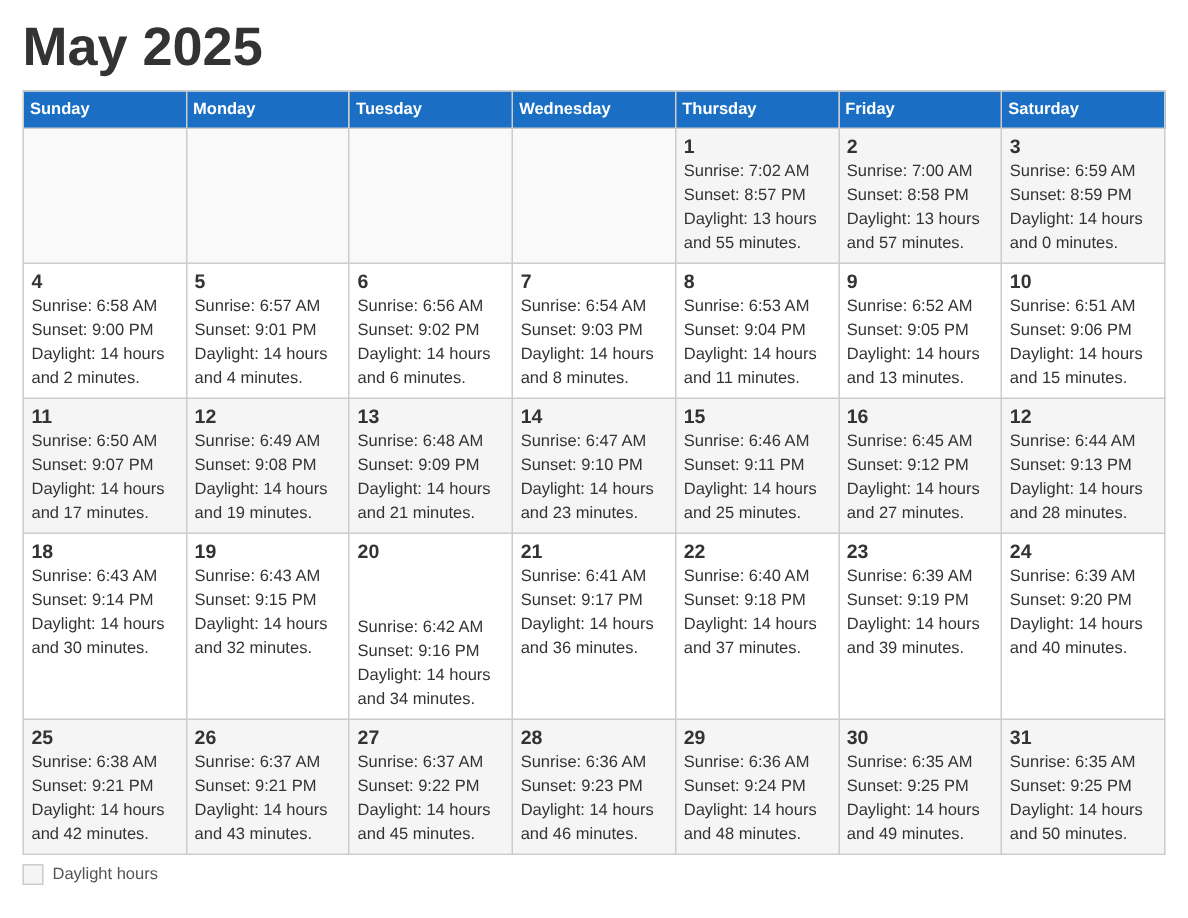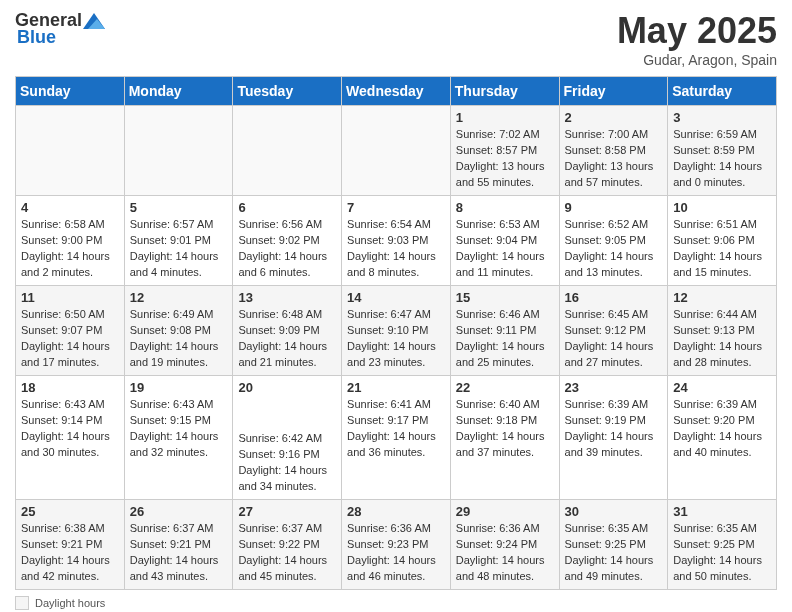--- a/index.html
+++ b/index.html
@@ -6,49 +6,36 @@
     body { font-family: Arial, sans-serif; background: #fff; width: 792px; min-height: 612px; }
     .page { width: 792px; padding: 10px 15px; }
     .header-row { display: flex; justify-content: space-between; align-items: flex-start; margin-bottom: 8px; }
     .logo { display: flex; align-items: center; }
     .logo-text-general { font-size: 18px; font-weight: bold; color: #333; }
     .logo-text-blue { font-size: 18px; font-weight: bold; color: #1a6fc4; }
     .title-block { text-align: right; }
     .month-title { font-size: 36px; font-weight: bold; color: #333; }
     .location { font-size: 14px; color: #555; }
     table { width: 100%; border-collapse: collapse; table-layout: fixed; }
-    thead th { background-color: #1a6fc4; color: #fff; font-size: 14px; font-weight: bold; padding: 6px 4px; text-align: left; border: 1px solid #ccc; }
+    thead th { background-color: #1a6fc4; color: #fff; font-size: 11px; font-weight: bold; padding: 6px 4px; text-align: left; border: 1px solid #ccc; }
     tbody td { border: 1px solid #ccc; vertical-align: top; padding: 4px 5px; font-size: 10.5px; color: #333; height: 90px; background: #fff; }
     tbody tr:nth-child(odd) td { background: #f5f5f5; }
     .day-num { font-size: 13px; font-weight: bold; color: #333; display: block; margin-bottom: 2px; }
     .day-details { font-size: 11px; color: #333; line-height: 1.45; }
     .empty-cell { background: #f9f9f9 !important; }
     .footer { display: flex; align-items: center; margin-top: 6px; font-size: 11px; color: #555; }
     .footer-box { width: 14px; height: 14px; background: #f5f5f5; border: 1px solid #ccc; display: inline-block; margin-right: 6px; }
   </style>
 </head>
 <body>
 
 <div class="page">
   <div class="header-row">
-    <div class="logo">
-      <div style="display:flex;flex-direction:column;align-items:flex-start;">
-        <div style="display:flex;align-items:center;">
-          <span class="logo-text-general">General</span>
-          <svg width="22" height="20" viewBox="0 0 22 20" style="margin-left:1px;">
-            <polygon points="0,18 11,2 22,18" fill="#1a6fc4"></polygon>
-            <polygon points="5,18 14,8 22,18" fill="#5aaeea"></polygon>
-          </svg>
-        </div>
-        <span class="logo-text-blue" style="margin-top:-4px;margin-left:2px;">Blue</span>
-      </div>
-    </div>
     <div class="title-block">
       <div class="month-title">May 2025</div>
-      <div class="location">Gudar, Aragon, Spain</div>
     </div>
   </div>
 
   <table>
     <thead>
       <tr>
       <th>Sunday</th>
           <th>Monday</th>
           <th>Tuesday</th>
           <th>Wednesday</th>

